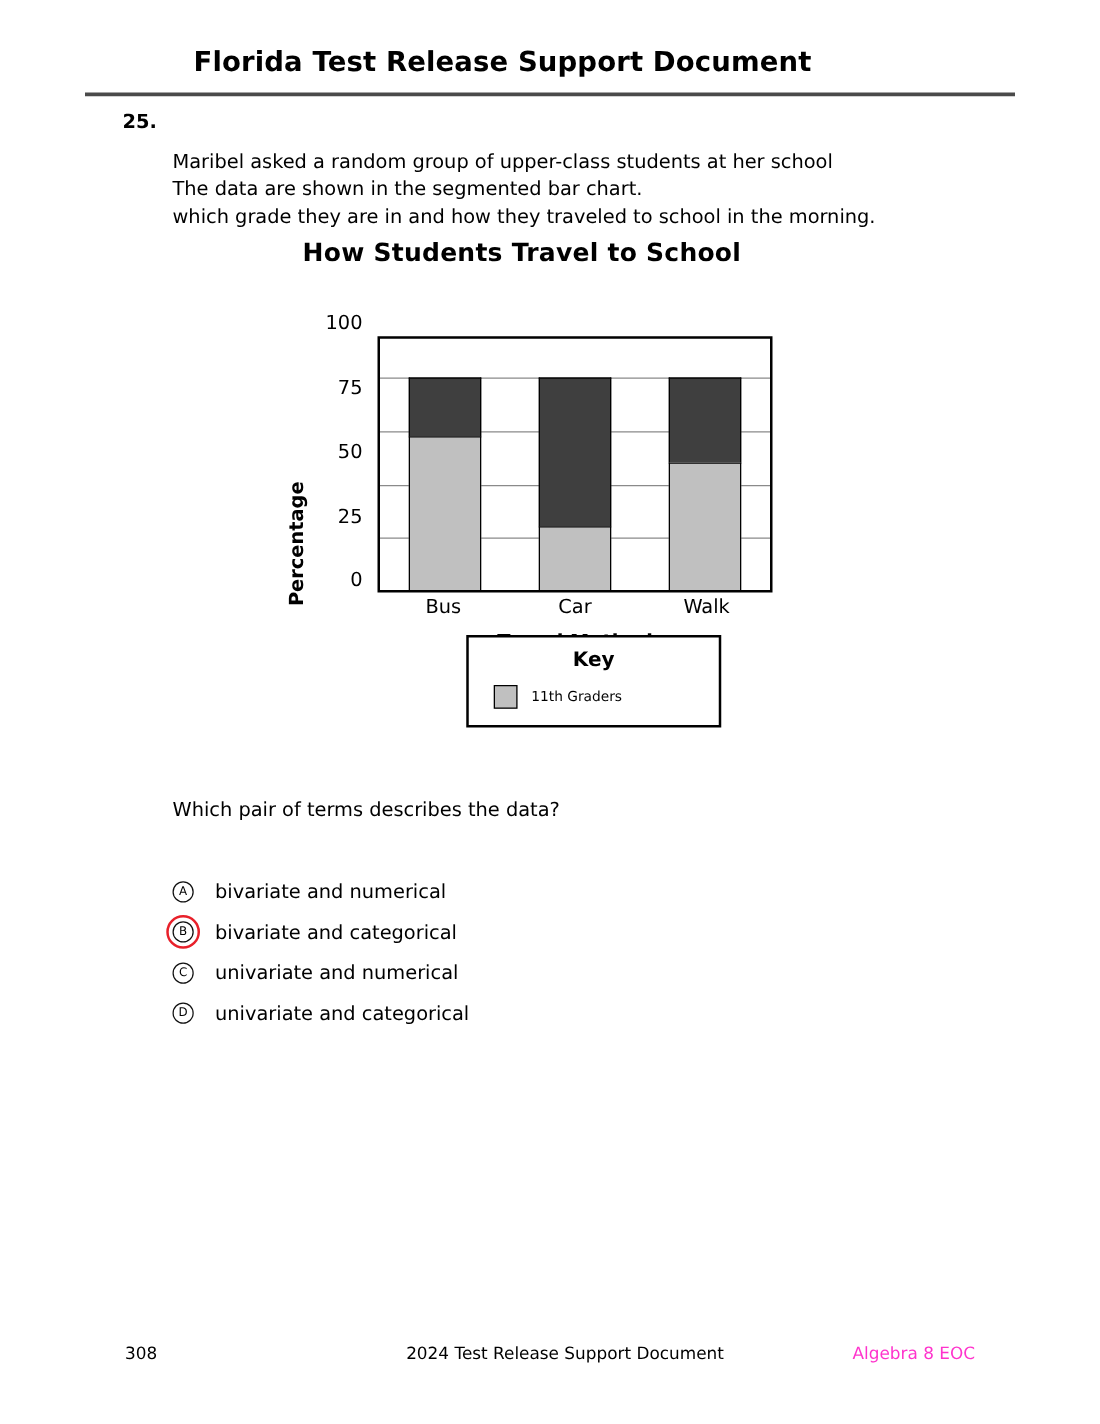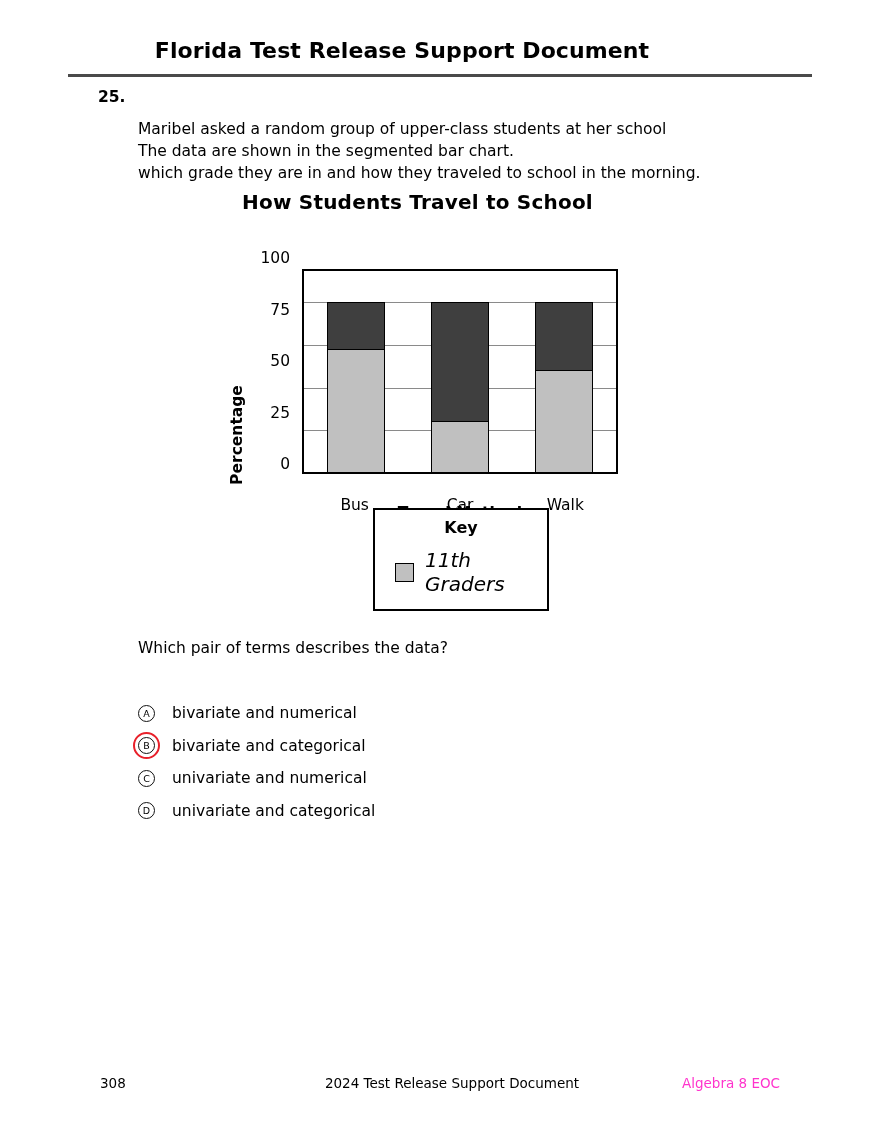--- a/index.html
+++ b/index.html
@@ -158,21 +158,20 @@
   }
   .seg.bottom { border-bottom: none; }
 
   .x-labels {
     position: absolute;
     left: 302px;
     top: 248px;
     width: 316px;
     display: flex;
     justify-content: space-around;
-    margin-top: 20px;
   }
   .x-labels .xtick {
     width: 58px;
     text-align: center;
     font-size: 15.5px;
   }
   .x-axis-title {
     position: absolute;
     left: 302px;
     top: 276px;
@@ -180,21 +179,21 @@
     text-align: center;
     font-size: 15.5px;
     font-weight: bold;
   }
 
   
   .key-box {
     position: absolute;
     top: 508px;
     left: 373px;
-    width: 176px;
+    width: 204px;
     border: 2px solid #000;
     box-sizing: border-box;
     padding: 8px 0 10px 0;
     background: #fff;
   }
   .key-title {
     text-align: center;
     font-weight: bold;
     font-size: 16px;
     margin-bottom: 8px;
@@ -205,21 +204,21 @@
     padding: 3px 0 3px 20px;
   }
   .key-swatch {
     width: 19px;
     height: 19px;
     border: 1.5px solid #000;
     box-sizing: border-box;
     margin-right: 11px;
     flex: 0 0 19px;
   }
-  .key-label { font-size: 20px; font-style: italic; }
+  .key-label { font-size: 11px; }
 
   
   .prompt {
     position: absolute;
     top: 639px;
     left: 138px;
     font-size: 15.5px;
     text-align: right;
   }
   .options {

